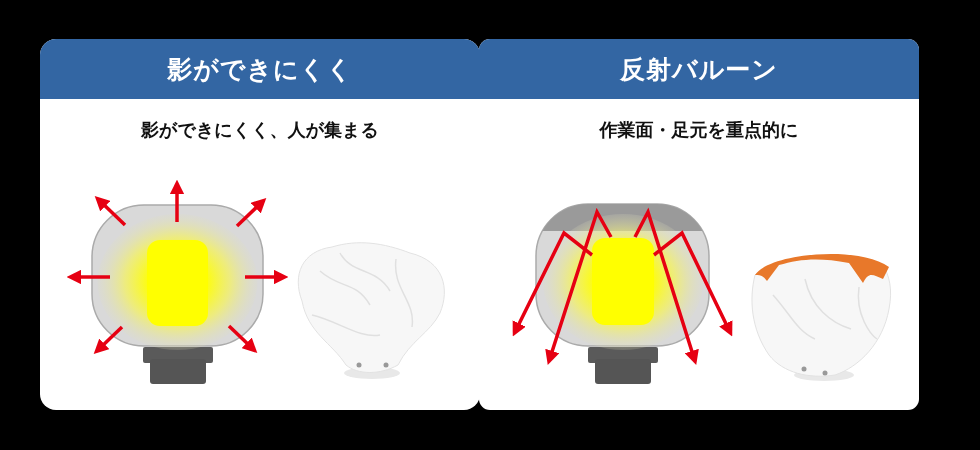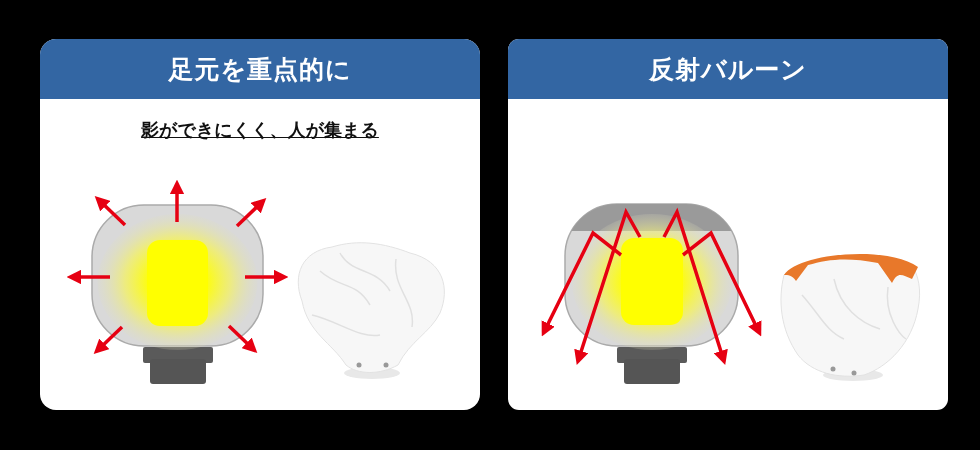--- a/index.html
+++ b/index.html
@@ -5,38 +5,38 @@
   html, body { margin:0; padding:0; }
   body {
     width:980px; height:450px; background:#000; position:relative; overflow:hidden;
     font-family:"DejaVu Sans","Liberation Sans",sans-serif;
   }
   .card {
     position:absolute; top:39px; width:440px; height:371px;
     background:#fff; border-radius:16px; overflow:hidden;
   }
   .card.left { left:40px; }
-  .card.right { left:508px;border-radius:11px; }
+  .card.right { left:479px;border-radius:11px; }
   .card-header {
     height:60px; background:#3366a3; color:#fff;
     display:flex; align-items:center; justify-content:center;
     font-size:25px; font-weight:bold; letter-spacing:1px;
   }
   .card-desc {
     position:absolute; top:76px; left:0; width:100%;
     text-align:center; color:#111; font-size:18px; line-height:29px; font-weight:bold;
   }
-  .card-desc span { display:block;text-decoration:underline; }
+  .card-desc span { display:block; }
   .illust { position:absolute; left:0; top:0; width:440px; height:371px; }
 </style>
 </head>
 <body>
 
 <div class="card left">
-  <div class="card-header">足元を重点的に</div>
+  <div class="card-header">影ができにくく</div>
   <div class="card-desc">
     <span>影ができにくく、人が集まる</span>
   </div>
   <svg class="illust" viewBox="0 0 440 371">
     <defs>
       <radialGradient id="glowL" cx="0.5" cy="0.5" r="0.55">
         <stop offset="0.3" stop-color="#ffff00" stop-opacity="1"></stop>
         <stop offset="0.6" stop-color="#f2f06a" stop-opacity="0.8"></stop>
         <stop offset="1" stop-color="#d9d9d9" stop-opacity="0"></stop>
       </radialGradient>
@@ -68,20 +68,21 @@
       <path d="M280,232 C300,250 316,242 330,266 M300,214 C312,236 336,228 350,252 M356,220 C352,250 376,262 372,288 M272,276 C298,282 320,300 340,296" stroke="#e0e0e0" stroke-width="1.5" fill="none"></path>
       <circle cx="319" cy="326" r="2.5" fill="#999"></circle>
       <circle cx="346" cy="326" r="2.5" fill="#999"></circle>
     </g>
   </svg>
 </div>
 
 <div class="card right">
   <div class="card-header">反射バルーン</div>
   <div class="card-desc">
+    <span>作業面・足元を重点的に</span>
   </div>
   <svg class="illust" viewBox="0 0 440 371">
     <defs>
       <radialGradient id="glowR" cx="0.5" cy="0.5" r="0.55">
         <stop offset="0.3" stop-color="#ffff00" stop-opacity="1"></stop>
         <stop offset="0.6" stop-color="#f2f06a" stop-opacity="0.8"></stop>
         <stop offset="1" stop-color="#d9d9d9" stop-opacity="0"></stop>
       </radialGradient>
       <clipPath id="balClip">
         <rect x="57" y="165" width="173" height="142" rx="52"></rect>

